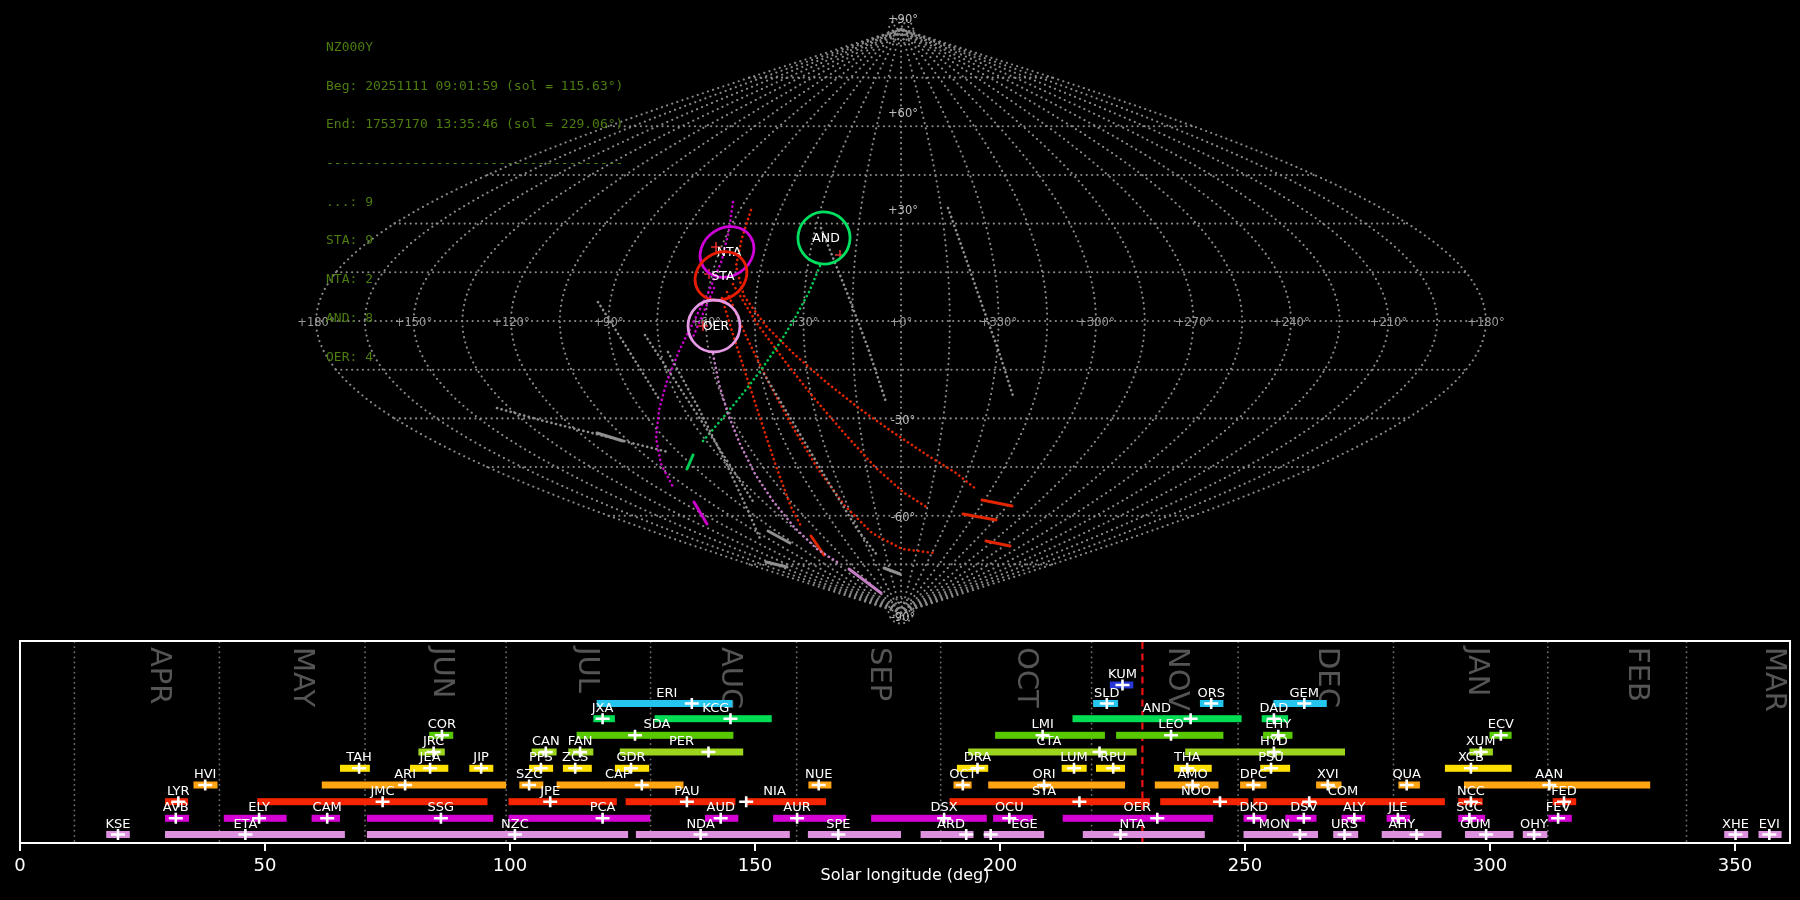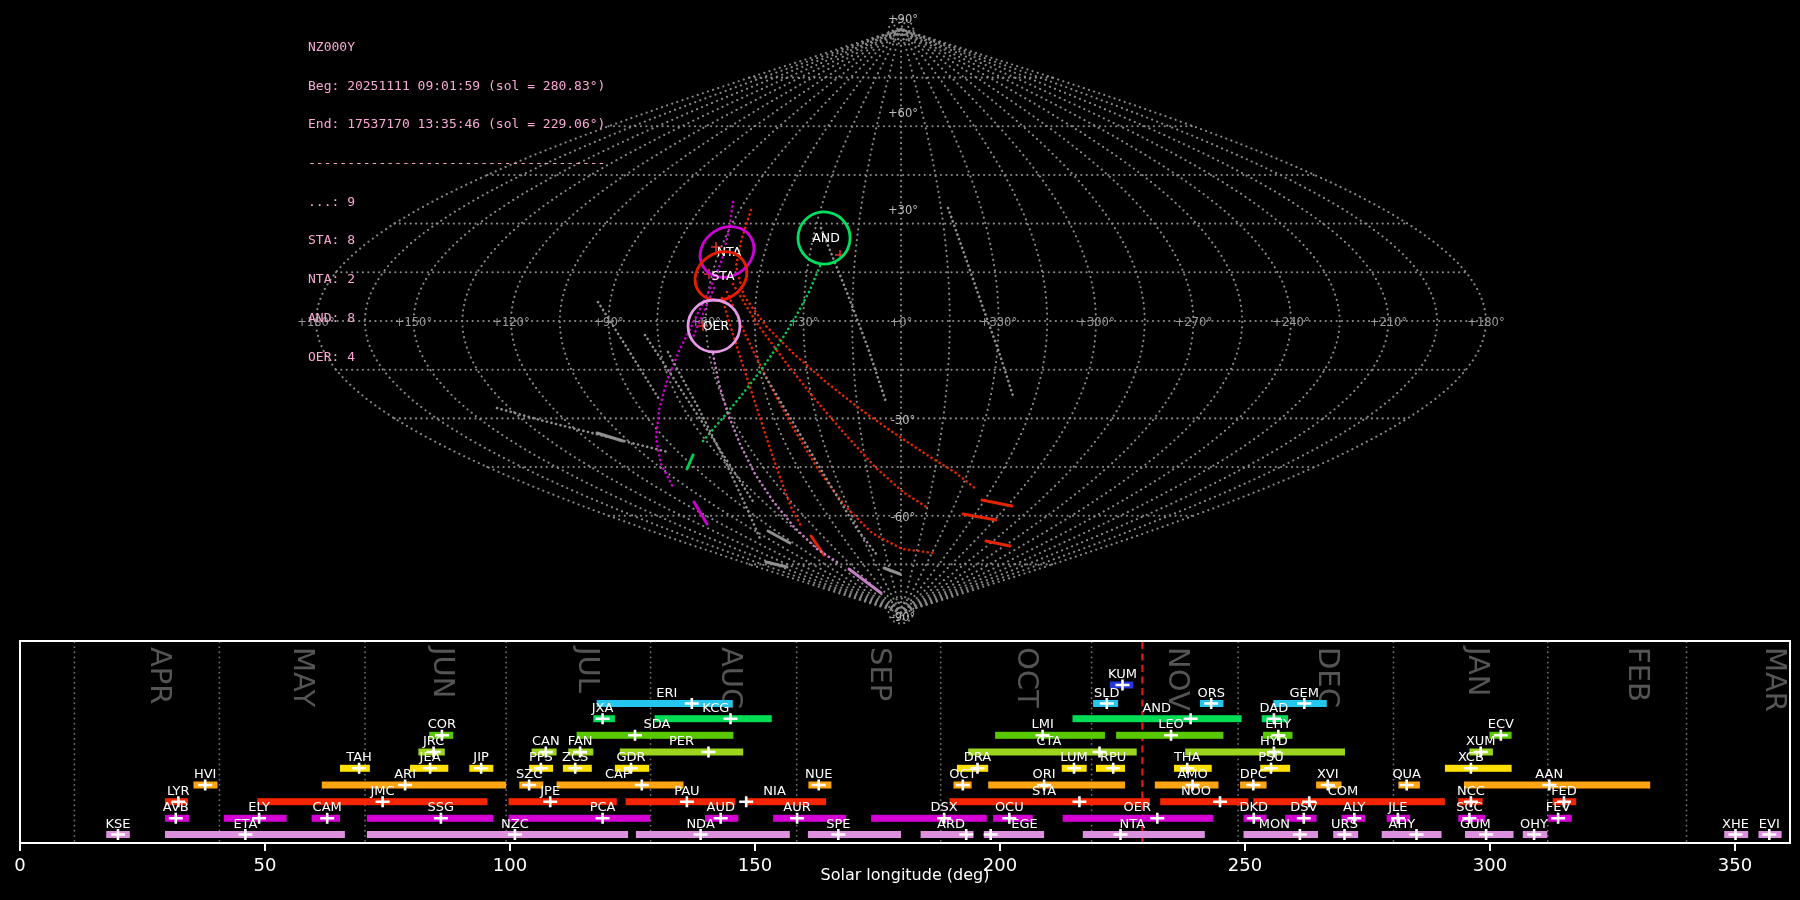--- a/index.html
+++ b/index.html
@@ -1,19 +1,19 @@
 <!DOCTYPE html>
 <html><head>
 <meta charset="utf-8">
 <style>
   html,body{margin:0;padding:0;background:#000;}
   body{width:1800px;height:900px;position:relative;overflow:hidden;}
   #plot{position:absolute;left:0;top:0;}
-  .info{position:absolute;left:308px;top:15px;font:13px "DejaVu Sans Mono","Liberation Mono",monospace;
-        color:#f9a8d4;line-height:12.9px;white-space:pre;}
+  .info{position:absolute;left:326px;top:15px;font:13px "DejaVu Sans Mono","Liberation Mono",monospace;
+        color:#4d7c0f;line-height:12.9px;white-space:pre;}
   .maplab{font:11.5px "DejaVu Sans","Liberation Sans",sans-serif;fill:#9a9a9a;}
   .latlab{fill:#bdbdbd;}
   .radlab{font:12.5px "DejaVu Sans","Liberation Sans",sans-serif;fill:#fff;}
   .monthlab{font:29px "DejaVu Sans","Liberation Sans",sans-serif;fill:#555;}
   .showerlab{font:13px "DejaVu Sans","Liberation Sans",sans-serif;fill:#fff;}
   .ticklab{font:18px "DejaVu Sans","Liberation Sans",sans-serif;fill:#fff;}
   .xaxis-title{font:16px "DejaVu Sans","Liberation Sans",sans-serif;fill:#fff;text-anchor:middle;}
 </style>
 </head>
 <body>
@@ -423,21 +423,21 @@
       <text x="1245" y="871" text-anchor="middle" class="ticklab">250</text>
       <line x1="1490" y1="843" x2="1490" y2="851" stroke="#fff" stroke-width="2"></line>
       <text x="1490" y="871" text-anchor="middle" class="ticklab">300</text>
       <line x1="1735" y1="843" x2="1735" y2="851" stroke="#fff" stroke-width="2"></line>
       <text x="1735" y="871" text-anchor="middle" class="ticklab">350</text>
     </g>
   </svg>
 
 <div class="info">
   <div>NZ000Y</div>
-  <div>Beg: 20251111 09:01:59 (sol = 280.83°)</div>
+  <div>Beg: 20251111 09:01:59 (sol = 115.63°)</div>
   <div>End: 17537170 13:35:46 (sol = 229.06°)</div>
   <div>--------------------------------------</div>
   <div>...: 9</div>
-  <div>STA: 8</div>
+  <div>STA: 9</div>
   <div>NTA: 2</div>
   <div>AND: 8</div>
   <div>OER: 4</div>
 </div>
 
 </body></html>

